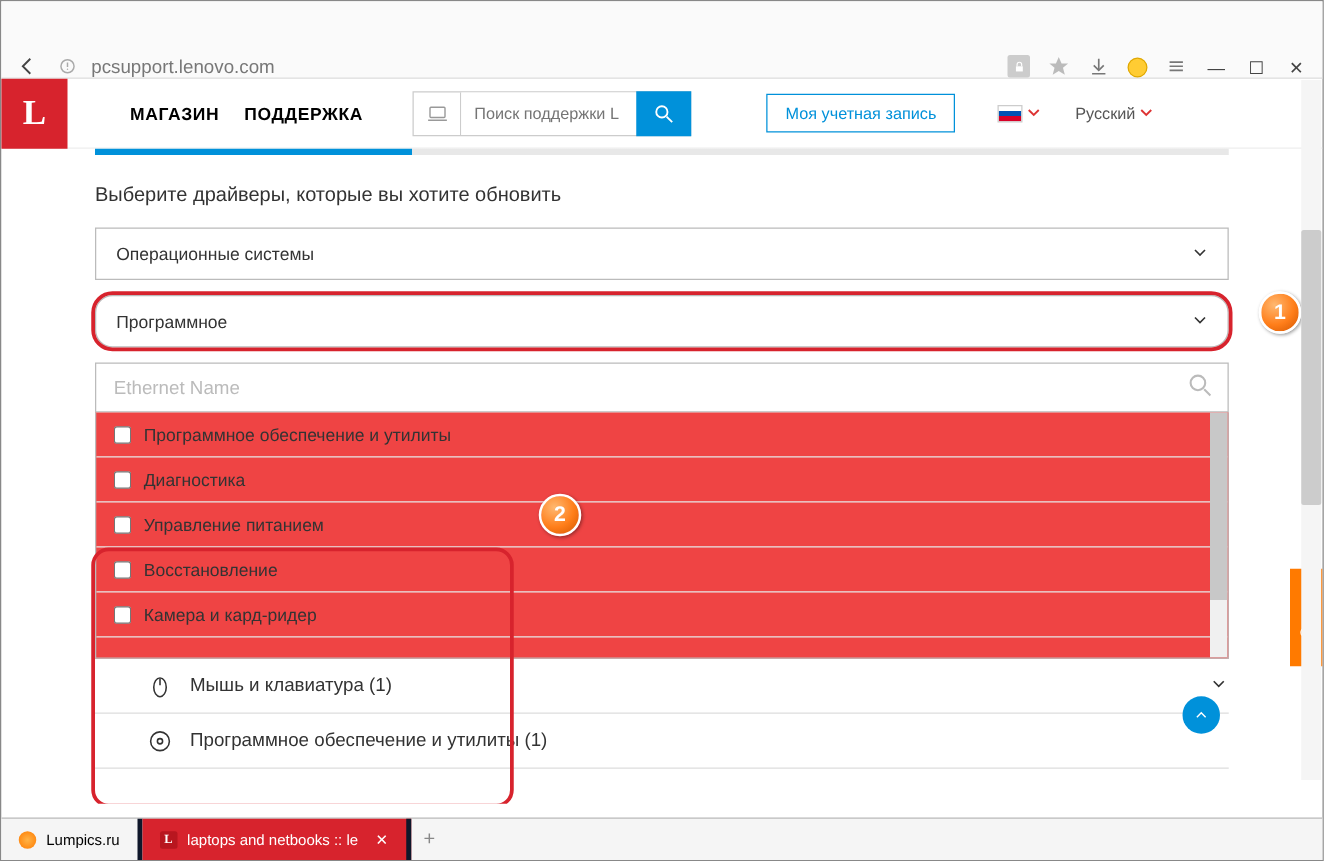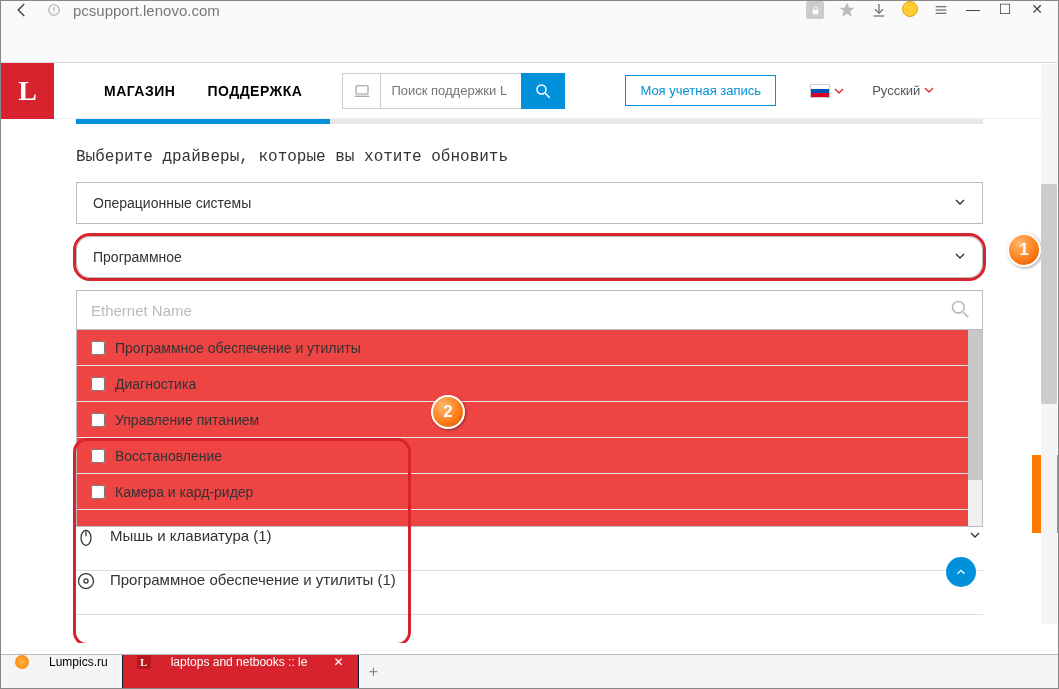--- a/index.html
+++ b/index.html
@@ -1,71 +1,71 @@
 <!DOCTYPE html>
 <html><head>
 <meta charset="utf-8">
 <style>
   * { box-sizing: border-box; margin: 0; padding: 0; font-family: Arial, sans-serif; }
   body { width: 1059px; height: 689px; background: #fff; border: 1px solid #888; position: relative; overflow: hidden; }
 
   
-  .titlebar { height: 62px; display: flex; align-items: flex-start; padding: 0 12px; gap: 14px; border-bottom: 1px solid #ddd; background: #fafafa; }
+  .titlebar { height: 62px; display: flex; align-items: flex-end; padding: 0 12px; gap: 14px; border-bottom: 1px solid #ddd; background: #fafafa; }
   .titlebar .back { width: 18px; height: 18px; }
   .titlebar .back svg { width:18px; height:18px; stroke:#444; stroke-width:2; fill:none; }
   .titlebar .url-wrap { display:flex; align-items:center; gap:10px; flex:0 0 auto; }
   .titlebar .domain { color:#777; font-size:15px; }
   .titlebar .title { color:#444; font-size:15px; }
   .titlebar .gap { flex:1; }
   .titlebar .icon { width:18px; height:18px; display:flex; align-items:center; justify-content:center; }
   .titlebar .lock { width:18px; height:18px; background:#ccc; border-radius:2px; display:flex; align-items:center; justify-content:center; color:#fff; font-size:11px;}
   .titlebar .star svg{width:18px;height:18px;fill:#bbb;}
   .titlebar .download svg{width:16px;height:16px;stroke:#777;fill:none;stroke-width:2;}
   .titlebar .bolt { width:16px;height:16px;border-radius:50%;background:#ffcc33; border:1px solid #e0a800;}
   .titlebar .ham svg{width:16px;height:16px;stroke:#777;stroke-width:2;}
   .titlebar .wctrl { font-size:14px; color:#444; width:18px; text-align:center; }
 
   
   .header { height:56px; display:flex; align-items:center; padding:0 0 0 0; gap:10px; border-bottom:1px solid #eee;}
   .logo { width:53px; height:56px; background:#d7232d; color:#fff; display:flex; align-items:center; justify-content:center; font-size:28px; font-weight:bold; font-family:"Times New Roman",serif;}
-  .nav-links { display:flex; gap:32px; margin-left:40px; font-weight:bold; font-size:14px; font-family:"Times New Roman",serif; letter-spacing:0.5px;}
+  .nav-links { display:flex; gap:20px; margin-left:40px; font-weight:bold; font-size:14px; font-family:"Times New Roman",serif; letter-spacing:0.5px;}
   .searchwrap { display:flex; align-items:center; margin-left:30px; border:1px solid #ccc; height:36px;}
   .searchwrap .laptop-ico { width:38px; display:flex; align-items:center; justify-content:center; border-right:1px solid #ccc; height:100%; color:#999;}
   .searchwrap input { border:none; outline:none; height:100%; width:140px; padding:0 10px; font-size:13px; color:#1d4ed8;}
   .searchwrap .sbtn { width:44px; height:36px; background:#0091da; display:flex; align-items:center; justify-content:center; margin-right:-1px;}
   .searchwrap .sbtn svg { width:18px;height:18px;stroke:#fff;fill:none;stroke-width:2;}
   .account-btn { margin-left:50px; border:1px solid #0091da; color:#0091da; font-size:13px; padding:7px 14px; background:#fff;}
   .flag-sel { margin-left:24px; display:flex; align-items:center; gap:4px;}
   .flag { width:20px; height:14px; background:linear-gradient(#fff 33%, #0052b4 33% 66%, #d80027 66%); border:1px solid #ccc;}
   .lang-sel { margin-left:18px; display:flex; align-items:center; gap:4px; color:#555; font-size:13px;}
   .caret svg{width:10px;height:10px;}
 
   
   .grad { height:5px; margin:0 75px 14px; background:linear-gradient(to right,#0091da 28%, #e8e8e8 28%);}
 
   
   .content { padding:0 75px; position:relative; height:505px; overflow:hidden;}
-  .heading { font-size:16px; color:#333; margin:10px 0 16px; font-family:Liberation Mono, monospace;}
+  .heading { font-size:16px; color:#333; margin:10px 0 16px; font-family:Liberation Sans, sans-serif;}
   .dropdown { border:1px solid #bbb; height:42px; display:flex; align-items:center; padding:0 16px; font-size:14px; color:#333; margin-bottom:12px; position:relative; background:#fff; font-family:"Times New Roman",serif;}
   .dropdown .chev { position:absolute; right:14px; }
   .dropdown .chev svg{width:16px;height:16px;stroke:#333;stroke-width:2;fill:none;}
   .hl1 { outline:3px solid #d7232d; border-radius:14px;}
 
   .comp-search { border:1px solid #bbb; height:40px; display:flex; align-items:center; padding:0 14px; color:#bbb; font-size:15px; position:relative; margin-bottom:0;}
   .comp-search .sicon{position:absolute;right:12px;}
   .comp-search .sicon svg{width:20px;height:20px;stroke:#bbb;fill:none;stroke-width:2;}
 
   .list-box { border:1px solid #bbb; border-top:none; height:197px; overflow:hidden; position:relative; background:#ef4444;}
   .list-box .item { height:36px; display:flex; align-items:center; gap:10px; padding:0 14px; border-bottom:1px solid #e8e8e8; font-size:14px; color:#333; font-family:"Times New Roman",serif;}
   .list-box .item input{width:14px;height:14px;accent-color:#ccc;}
   .list-box .scroll { position:absolute; right:0; top:0; width:14px; height:100%; background:#f0f0f0;}
   .list-box .scroll .thumb{position:absolute;top:0;left:0;width:100%;height:150px;background:#c8c8c8;}
   .hl2 { position:absolute; top:300px; left:72px; width:338px; height:208px; border:3px solid #d7232d; border-radius:14px; pointer-events:none;}
 
-  .cat-row { display:flex; gap:14px; height:44px; border-bottom:1px solid #ddd; font-size:15px; color:#333; font-family:"Times New Roman",serif;}
+  .cat-row { display:flex; align-items:center; gap:14px; height:44px; border-bottom:1px solid #ddd; font-size:15px; color:#333; font-family:"Times New Roman",serif;padding-left:42px;}
   .cat-row:first-of-type{margin-top:14px; border-top:1px solid #bbb;}
   .cat-row .cicon{width:20px;height:20px;}
   .cat-row .chev{margin-left:auto;}
   .cat-row .chev svg{width:16px;height:16px;stroke:#333;stroke-width:2;fill:none;}
 
   
   .marker { position:absolute; width:34px; height:34px; border-radius:50%; background:radial-gradient(circle at 35% 30%, #ffb870, #ff7e1a 55%, #d15500); color:#fff; font-weight:bold; display:flex;align-items:center;justify-content:center; border:2px solid #fff; box-shadow:1px 1px 3px rgba(0,0,0,0.4); font-size:17px;}
   .m1 { top:232px; left:1006px;}
   .m2 { top:394px; left:430px;}
 
@@ -76,21 +76,21 @@
   
   .feedback{position:absolute;right:0;top:454px;width:26px;height:78px;background:#ff7a00;color:#fff;font-size:11px;display:flex;align-items:center;justify-content:center;}
   .feedback span{transform:rotate(-90deg);white-space:nowrap;}
 
   
   .page-scroll{position:absolute;right:1px;top:63px;width:16px;height:560px;background:#f5f5f5;}
   .page-scroll .pthumb{position:absolute;top:120px;width:100%;height:220px;background:#ccc;border-radius:2px;}
 
   
   .tabbar { position:absolute; bottom:0; left:0; right:0; height:34px; background:#f5f5f5; border-top:1px solid #bbb; display:flex; align-items:stretch;}
-  .tab { display:flex; align-items:flex-start; gap:20px; padding:0 14px; font-size:12px; border-right:1px solid #0f172a; }
+  .tab { display:flex; align-items:center; gap:8px; padding:0 14px; font-size:12px; border-right:4px solid #0f172a; }
   .tab.active{background:#d7232d;color:#fff;}
   .tab .favicon{width:14px;height:14px;border-radius:2px;}
   .tab .fav-orange{background:radial-gradient(#ffb347,#ff7b00);border-radius:50%;}
   .tab .fav-red{background:#b8161f;color:#fff;display:flex;align-items:center;justify-content:center;font-size:10px;font-weight:bold;font-family:"Times New Roman",serif;}
   .tab .close{margin-left:6px;font-size:12px;}
   .newtab{width:30px;display:flex;align-items:center;justify-content:center;color:#888;font-size:16px;}
 </style>
 </head>
 <body>
 

